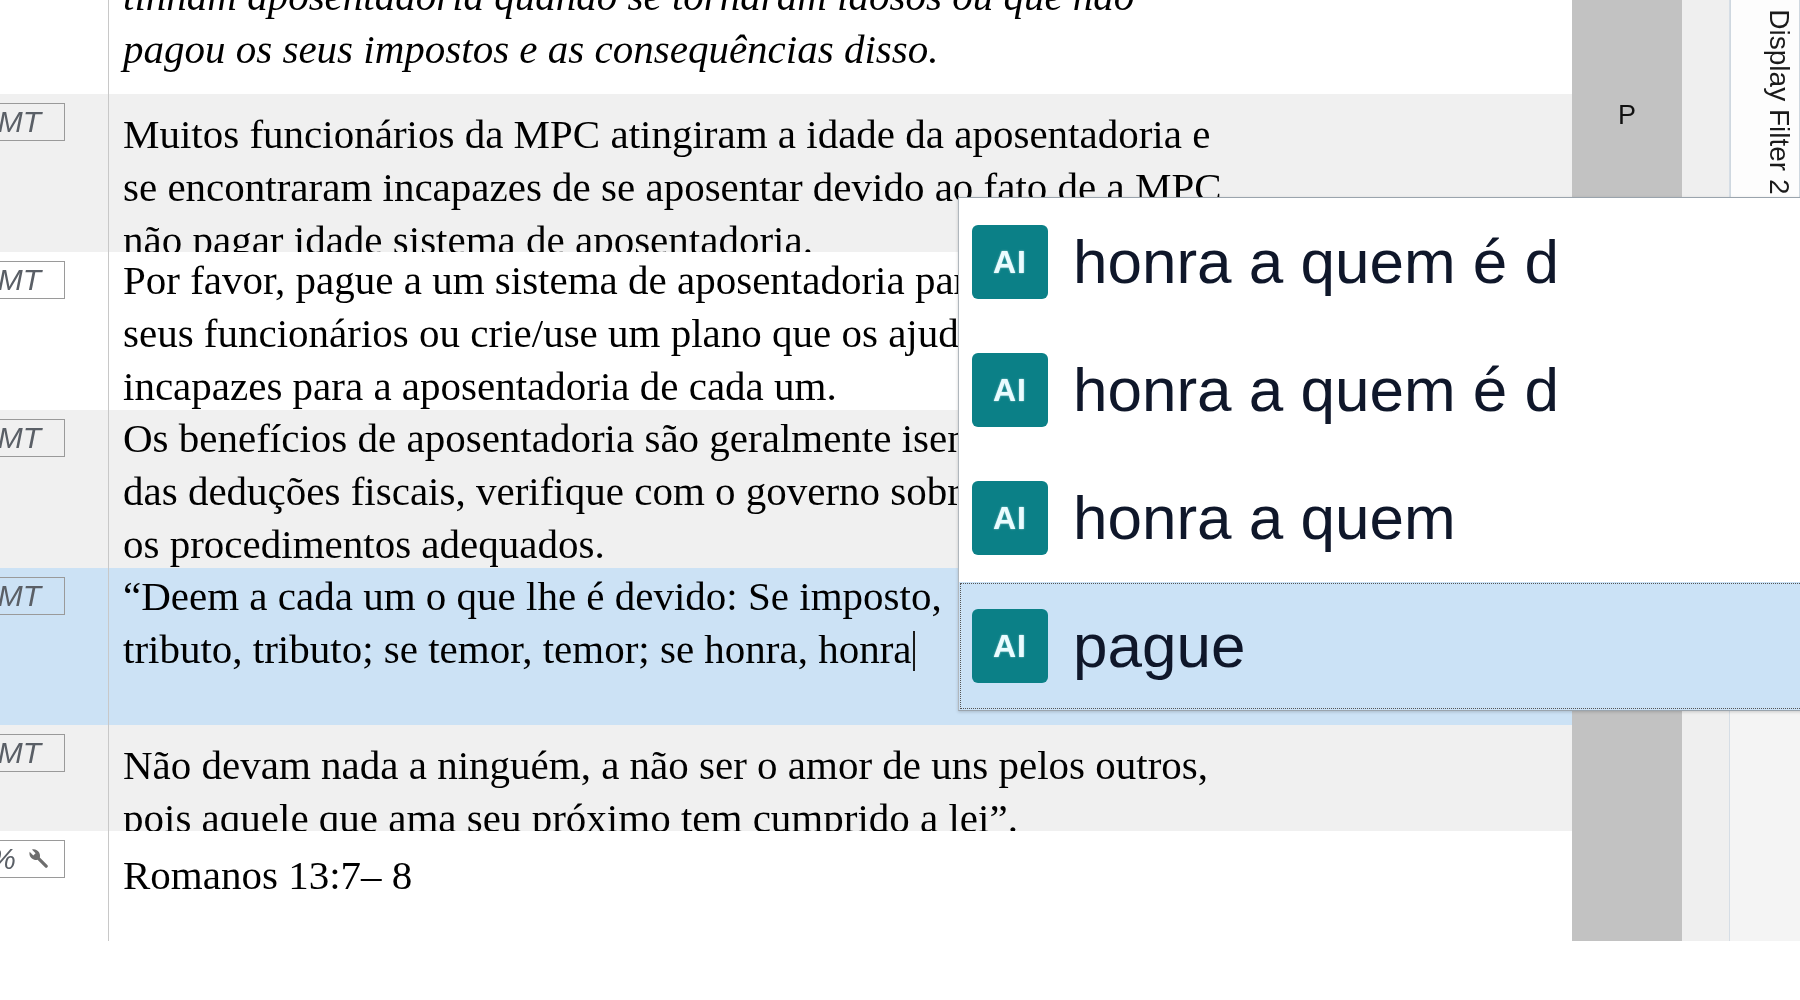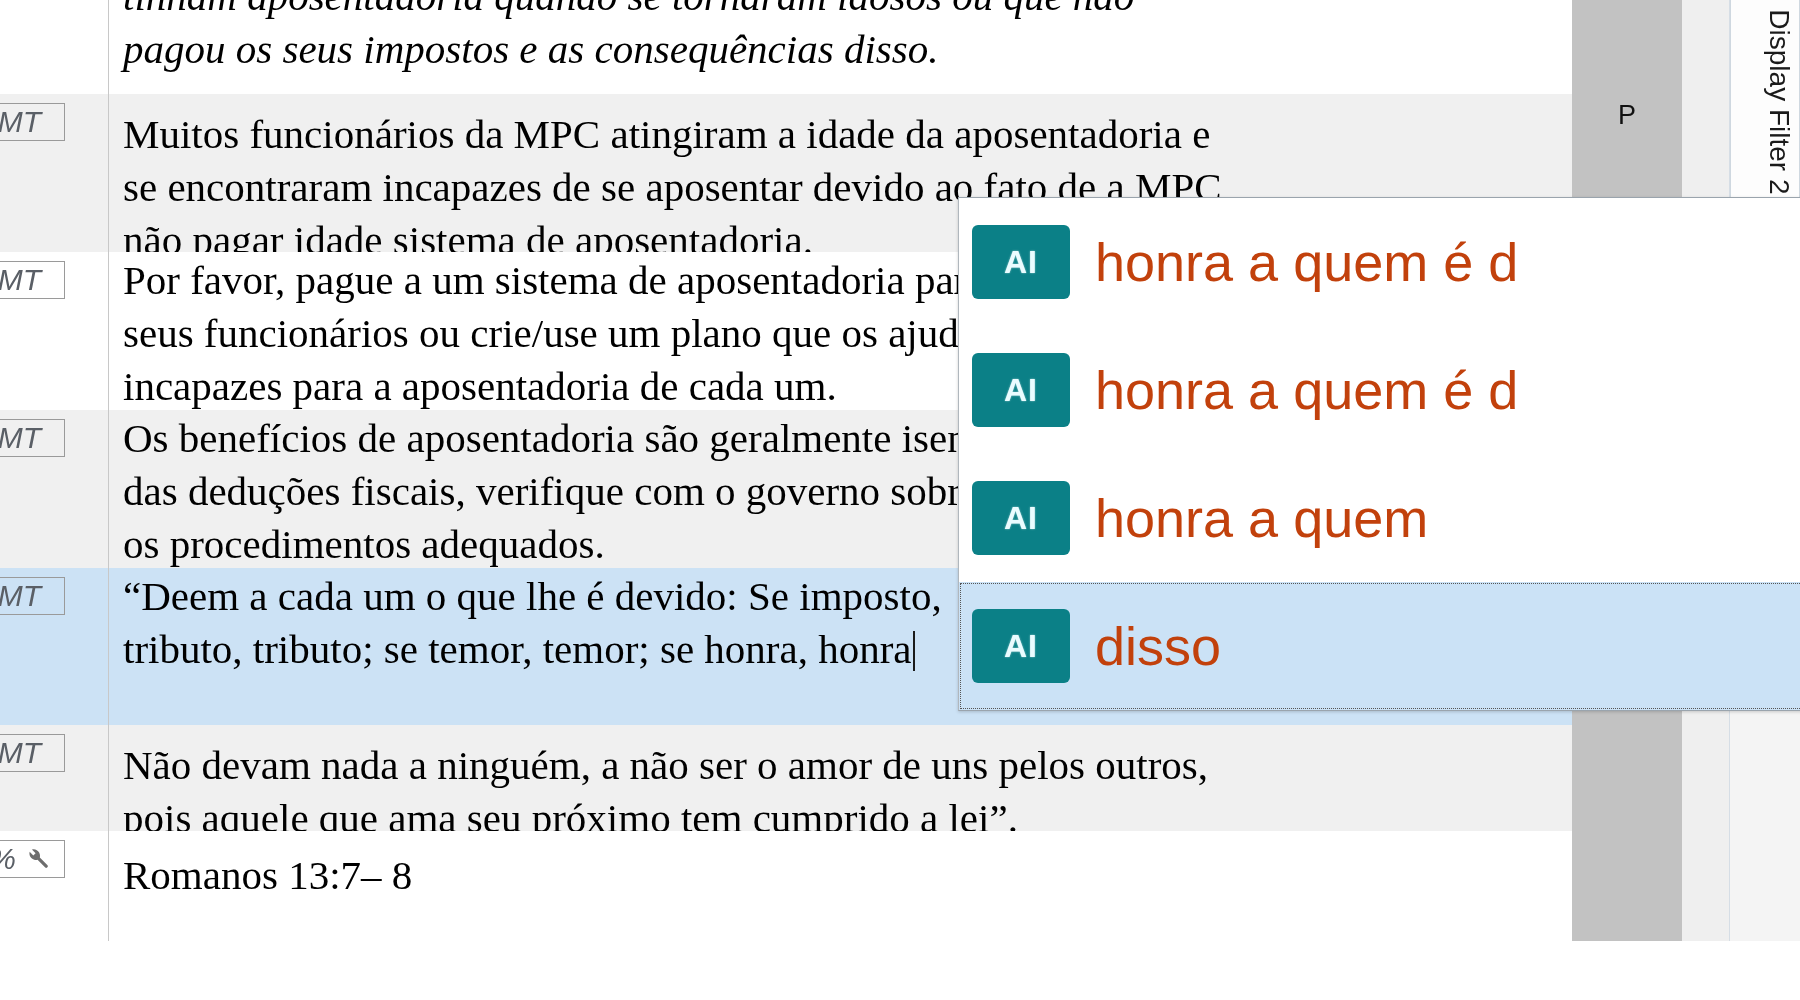--- a/index.html
+++ b/index.html
@@ -198,21 +198,21 @@
     box-sizing: border-box;
     background: #ffffff;
   }
   .ac-item.selected {
     background: #cbe2f6;
     outline: 1px dotted #555;
     outline-offset: -2px;
   }
   .ac-icon {
     flex: 0 0 auto;
-    width: 96px;
+    width: 74px;
     height: 72px;
     background: #0b8087;
     border-radius: 5px;
     position: relative;
     margin-right: 26px;
     box-shadow: 0 0 0 1px #0b8087;
     overflow: hidden;
   }
   .ac-icon .glyph {
     position: absolute;
@@ -222,23 +222,23 @@
     text-align: center;
     color: #eafcff;
     font-size: 32px;
     font-weight: bold;
     letter-spacing: 1px;
     font-family: "Liberation Sans", sans-serif;
     text-shadow: 0 0 2px rgba(255,255,255,0.6);
   }
   .ac-label {
     font-family: "Liberation Sans", sans-serif;
-    font-size: 54px;
+    font-size: 62px;
     line-height: 72px;
-    color: #c2410c;
+    color: #0f172a;
     white-space: nowrap;
     overflow: hidden;
   }
 </style>
 </head>
 <body>
 
 <div id="editor">
     <div class="seg-row white" style="top: -30px; height: 124px;">
       <div class="col-status"></div>
@@ -364,15 +364,15 @@
     <div class="ac-item">
       <div class="ac-icon" style="background: rgb(11, 128, 135);">
         <span class="glyph">AI</span>
       </div>
       <div class="ac-label">honra a quem</div>
     </div>
     <div class="ac-item selected">
       <div class="ac-icon" style="background: rgb(11, 128, 135);">
         <span class="glyph">AI</span>
       </div>
-      <div class="ac-label">disso</div>
+      <div class="ac-label">pague</div>
     </div>
   </div>
 
 </body></html>

